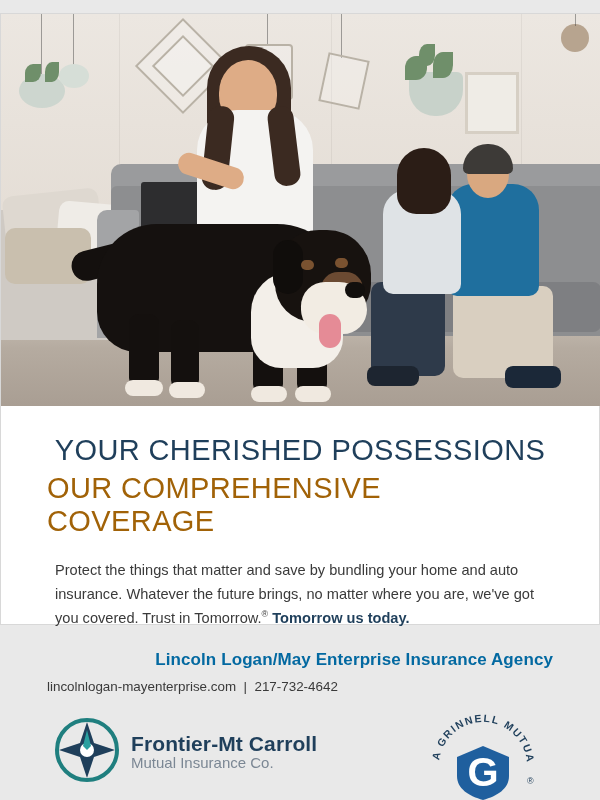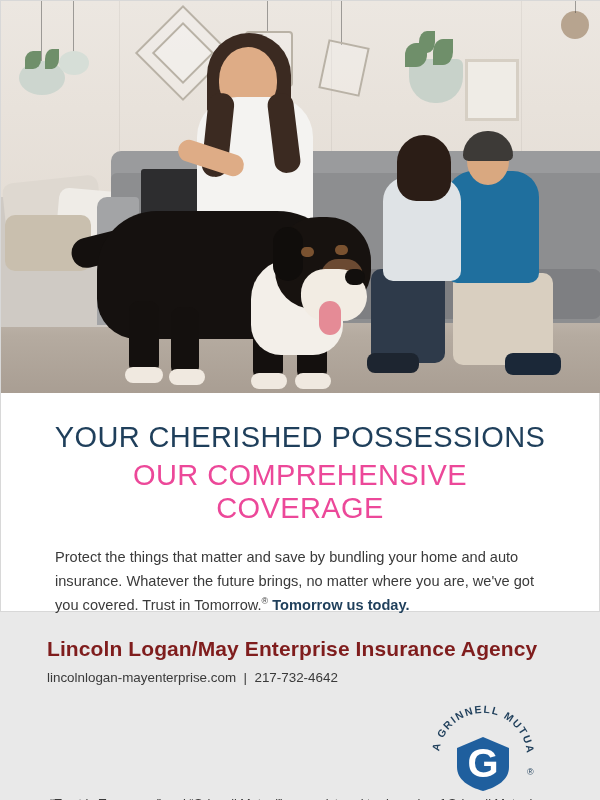--- a/index.html
+++ b/index.html
@@ -13,20 +13,21 @@
     font-family: "Liberation Sans", sans-serif;
     overflow: hidden;
   }
   .ad {
     position: relative;
     width: 600px;
     height: 612px;
     background: #ffffff;
     box-sizing: border-box;
     border: 1px solid #d8d8d8;
+    margin-top: 13px;
   }
 
   
   .photo {
     position: relative;
     width: 600px;
     height: 392px;
     overflow: hidden;
     background: #cfc9c2;
   }
@@ -373,47 +374,47 @@
   .headline1 {
     color: #1f3f5b;
     font-size: 29px;
     letter-spacing: 0.4px;
     text-align: center;
     font-weight: 400;
     margin: 0;
     line-height: 1.12;
   }
   .headline2 {
-    color: #ec4899;
+    color: #a16207;
     font-size: 29px;
     letter-spacing: 0.4px;
-    text-align: center;
+    text-align: left;
     font-weight: 400;
     margin: 6px 0 0 0;
     line-height: 1.12;
   }
   .body-copy {
     margin: 22px 8px 0 8px;
     font-size: 14.6px;
     line-height: 1.62;
     color: #3a3a3a;
     text-align: left;
   }
   .reg { font-size: 9px; vertical-align: super; }
   .cta {
     color: #1f3f5b;
     font-weight: bold;
     white-space: nowrap;
   }
   .agency {
     margin: 20px 0 0 0;
-    text-align: left;
-    font-size: 21px;
+    text-align: right;
+    font-size: 17px;
     font-weight: bold;
-    color: #7f1d1d;
+    color: #0369a1;
     letter-spacing: 0.1px;
   }
   .contact {
     margin: 9px 0 0 0;
     text-align: left;
     font-size: 13.4px;
     color: #3a3a3a;
   }
 
   
@@ -559,20 +560,34 @@
     <h2 class="headline2">OUR COMPREHENSIVE COVERAGE</h2>
 
     <p class="body-copy"><span>Protect the things that matter and save by bundling your home and auto insurance. Whatever the future brings, no matter where you are, we've got you covered. Trust in Tomorrow.</span><span class="reg">®</span> <span class="cta">Tomorrow us today.</span></p>
 
     <p class="agency">Lincoln Logan/May Enterprise Insurance Agency</p>
 
     <p class="contact"><span>lincolnlogan-mayenterprise.com</span>&nbsp; <span>|</span> &nbsp;<span>217-732-4642</span></p>
 
     <div class="logos">
 
+      <div class="logo-left">
+        <span>
+          <svg width="68" height="68" viewBox="0 0 68 68">
+            <circle cx="34" cy="34" r="30" fill="none" stroke="#1f7f7f" stroke-width="4"></circle>
+            <path d="M34 6 L41 27 L62 34 L41 41 L34 62 L27 41 L6 34 L27 27 Z" fill="#1f3f5b"></path>
+            <circle cx="34" cy="34" r="7" fill="#ffffff"></circle>
+            <path d="M34 14 L38 30 L34 34 L30 30 Z" fill="#2aa0a0"></path>
+          </svg>
+        </span>
+        <span class="fmc-text">
+          <span class="fmc-name">Frontier-Mt Carroll</span><br>
+          <span class="fmc-sub">Mutual Insurance Co.</span>
+        </span>
+      </div>
 
       <div class="logo-right">
         <svg width="120" height="96" viewBox="0 0 120 96">
           <defs>
             <path id="ringpath" d="M 16,56 A 44,44 0 1 1 104,56" fill="none"></path>
           </defs>
           <text font-family="Liberation Sans, sans-serif" font-size="10.5" font-weight="bold" fill="#1f3f5b" letter-spacing="1.6">
             <textPath href="#ringpath" startOffset="4%" id="ringtext">A GRINNELL MUTUAL MEMBER</textPath>
           </text>
           <path d="M60 36 L86 47 L86 66 C86 79 74 86 60 90 C46 86 34 79 34 66 L34 47 Z" fill="#1f5f9e"></path>

